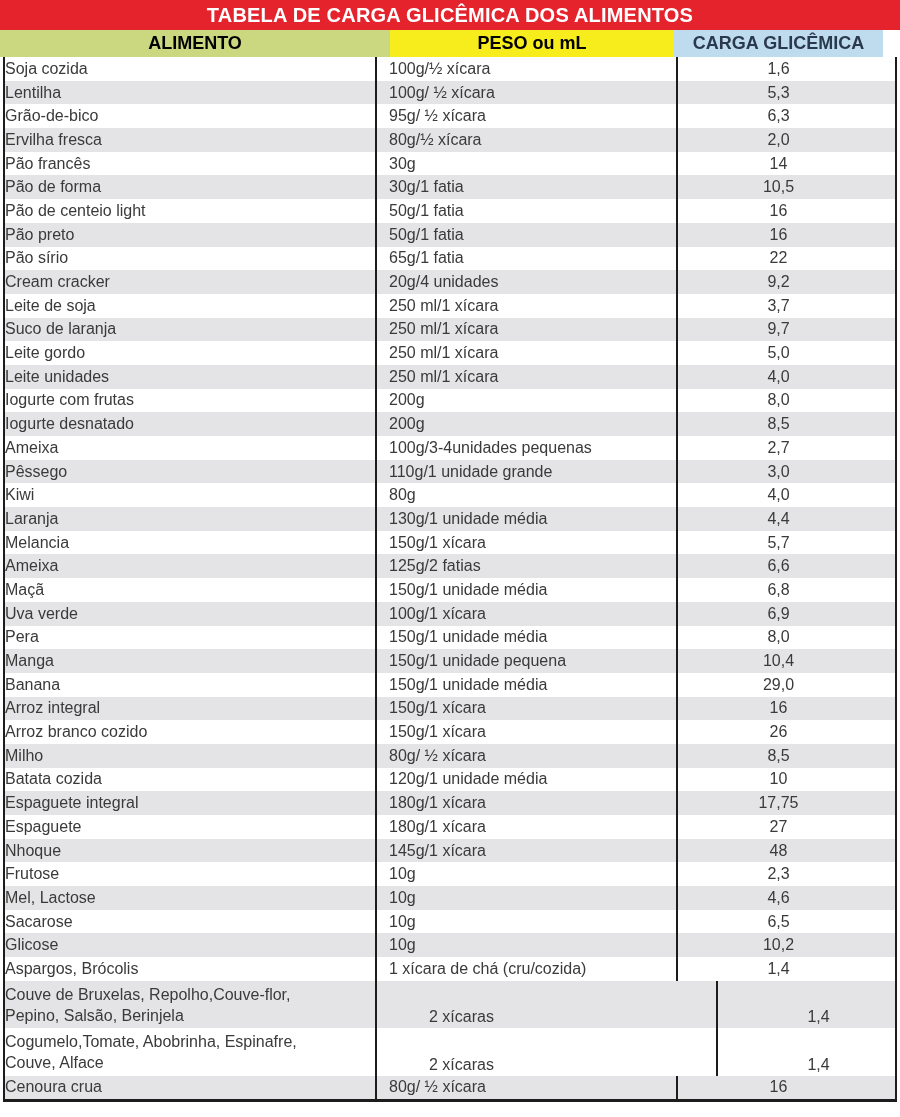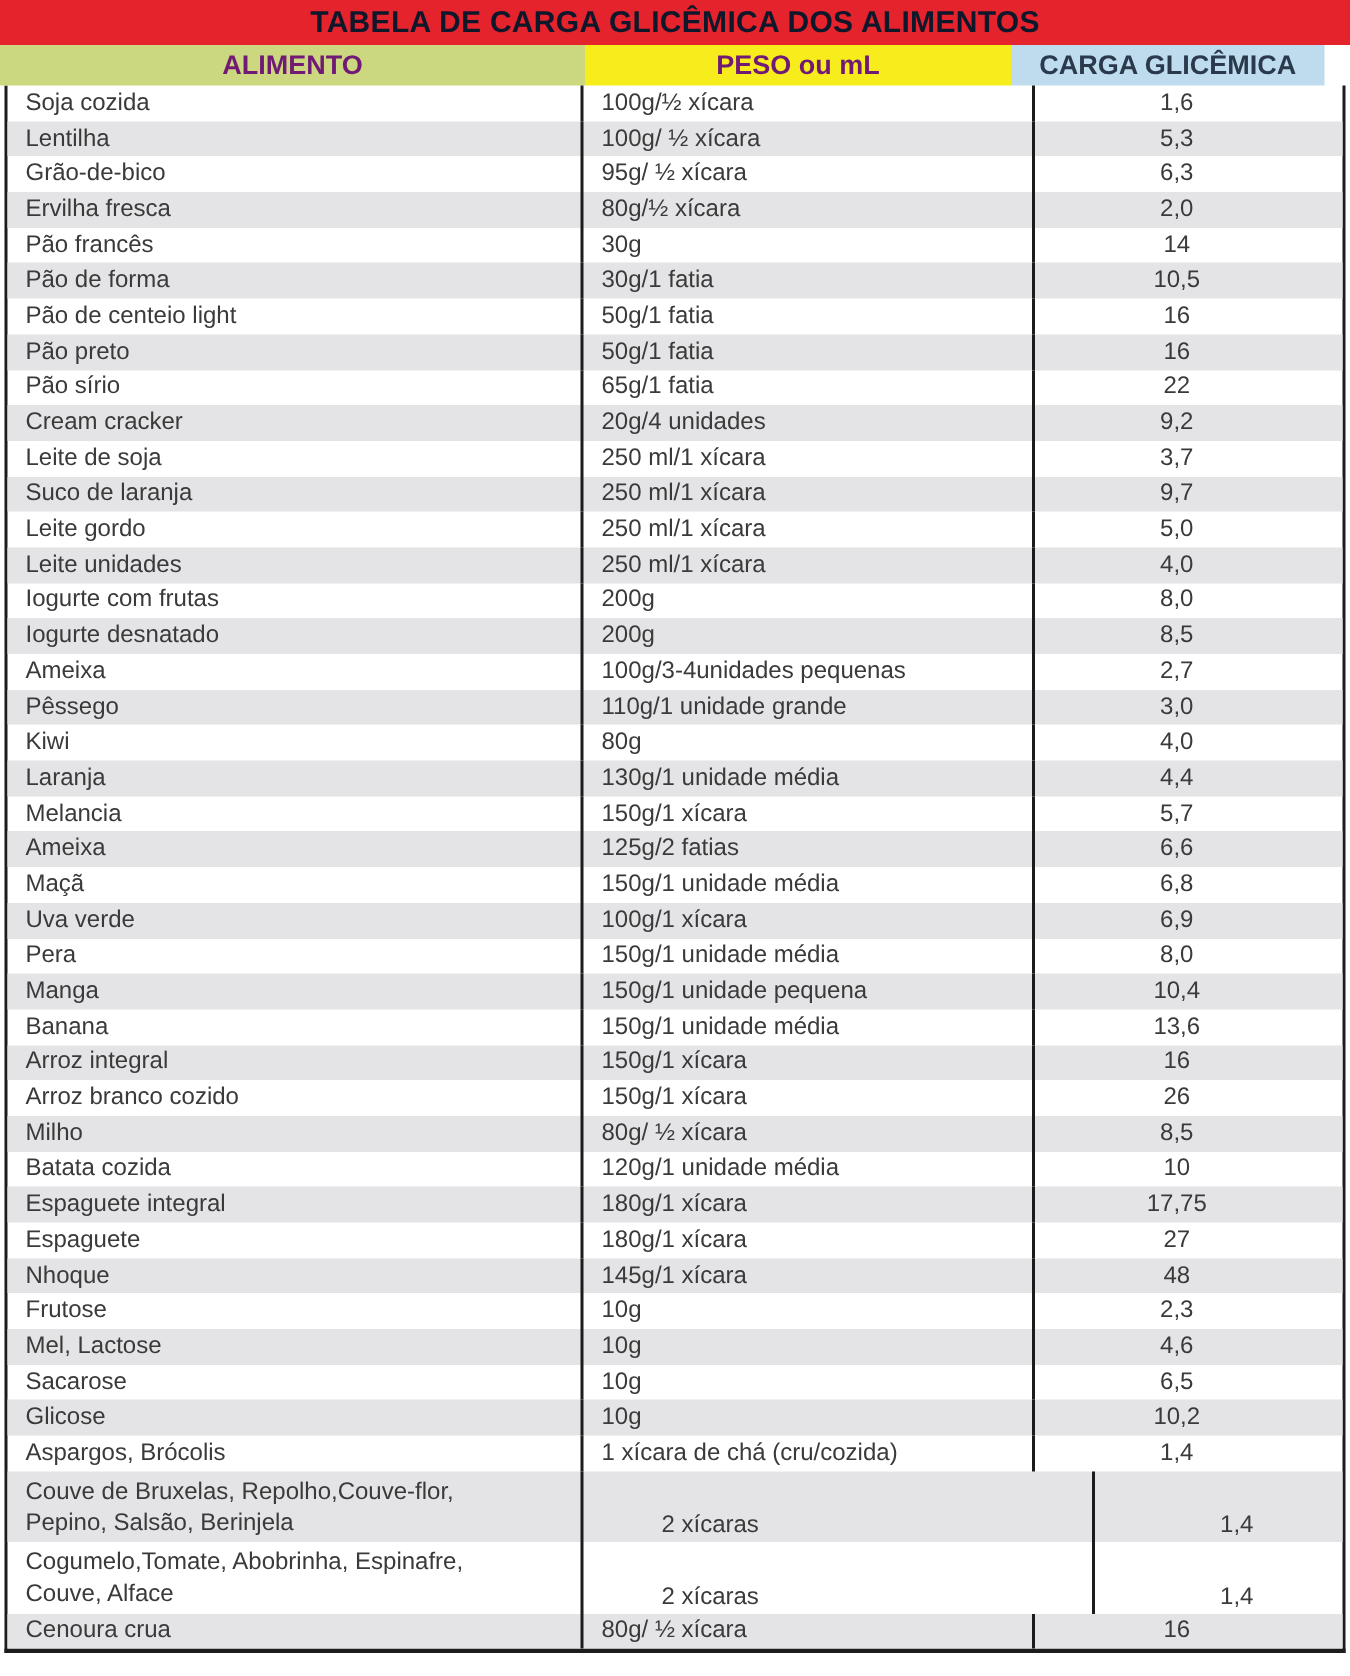--- a/index.html
+++ b/index.html
@@ -8,45 +8,45 @@
     font-family:"Liberation Sans", sans-serif;
     -webkit-font-smoothing:antialiased;
   }
   .table-wrap{width:900px;height:1117px;position:relative;background:#fff;overflow:hidden;}
 
   .title-bar{
     height:30px;background:var(--title-bg,#e5232d);
     display:flex;align-items:center;justify-content:center;
   }
   .title-bar .title-text{
-    color:#0f172a;font-weight:bold;font-size:20px;letter-spacing:.2px;
+    color:#ffffff;font-weight:bold;font-size:20px;letter-spacing:.2px;
   }
 
   .head-row{display:flex;height:27px;}
   .head-cell{
     display:flex;align-items:center;justify-content:center;
-    font-weight:bold;font-size:18px;color:#701a75;
+    font-weight:bold;font-size:18px;color:#000000;
   }
   .head-col1{width:390px;background:var(--col1-bg,#ccd87f);}
   .head-col2{width:284px;background:var(--col2-bg,#f8ed1c);}
   .head-col3{width:209px;background:var(--col3-bg,#bedcee);color:var(--col3-text,#2a3a4c);}
 
   .tbody{
     margin:0 3px;
     border-left:2px solid var(--border-c,#1c1c1c);
     border-right:2px solid var(--border-c,#1c1c1c);
     border-bottom:3px solid var(--border-c,#1c1c1c);
     background:#fff;
   }
   .row{display:flex;height:23.7px;align-items:center;}
   .row:nth-child(even){background:var(--row-alt,#e4e4e6);}
   .row.double{height:47.4px;}
 
   .cell{font-size:16px;color:var(--row-text,#3a3a3a);white-space:nowrap;overflow:hidden;}
-  .c1{width:370px;padding-left:12px;}
+  .c1{width:370px;}
   .col-div{width:2px;align-self:stretch;background:var(--border-c,#1c1c1c);}
   .c2{width:287px;padding-left:12px;}
   .c3{flex:1;text-align:center;padding-right:16px;}
 
   .row.double .c1{white-space:normal;line-height:21.5px;padding-top:1px;align-self:center;}
   .row.double .c2,.row.double .c3{align-self:flex-end;padding-bottom:2px;margin-left:40px;}
 </style>
 </head>
 <body>
 
@@ -243,21 +243,21 @@
         <div class="col-div"></div>
         <div class="cell c2">150g/1 unidade pequena</div>
         <div class="col-div"></div>
         <div class="cell c3">10,4</div>
       </div>
       <div class="row">
         <div class="cell c1">Banana</div>
         <div class="col-div"></div>
         <div class="cell c2">150g/1 unidade média</div>
         <div class="col-div"></div>
-        <div class="cell c3">13,6</div>
+        <div class="cell c3">29,0</div>
       </div>
       <div class="row">
         <div class="cell c1">Arroz integral</div>
         <div class="col-div"></div>
         <div class="cell c2">150g/1 xícara</div>
         <div class="col-div"></div>
         <div class="cell c3">16</div>
       </div>
       <div class="row">
         <div class="cell c1">Arroz branco cozido</div>

